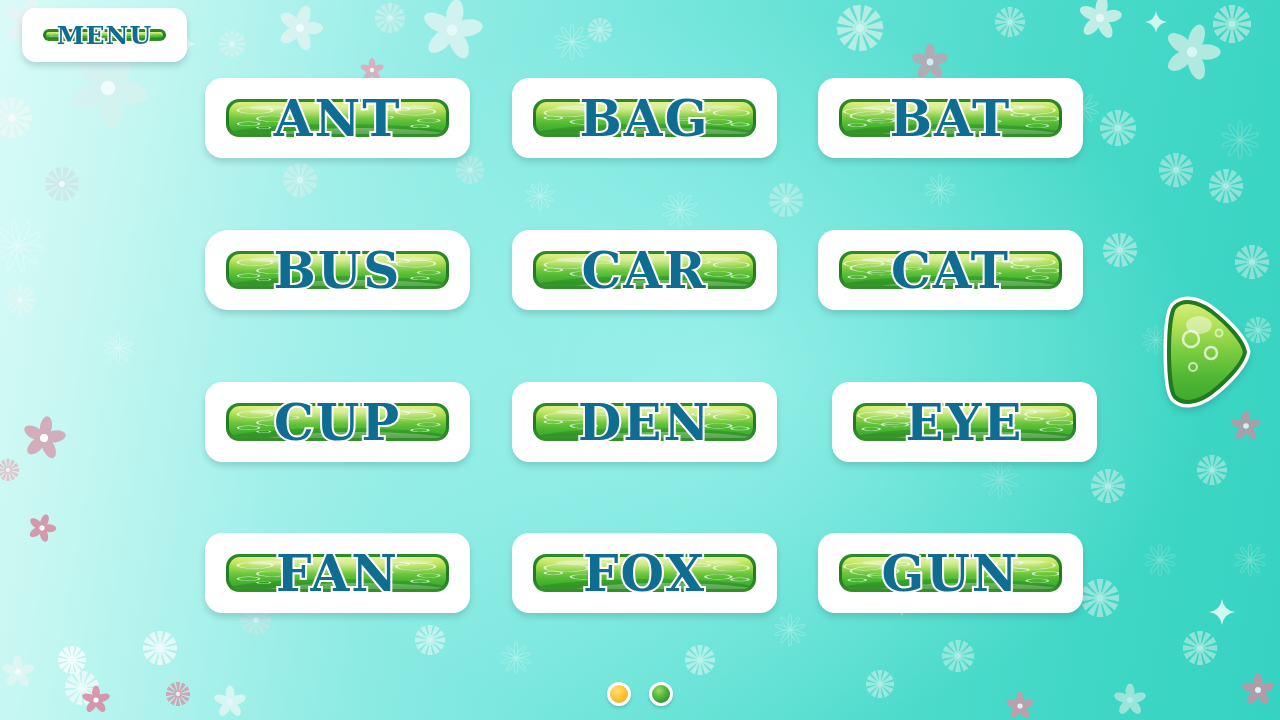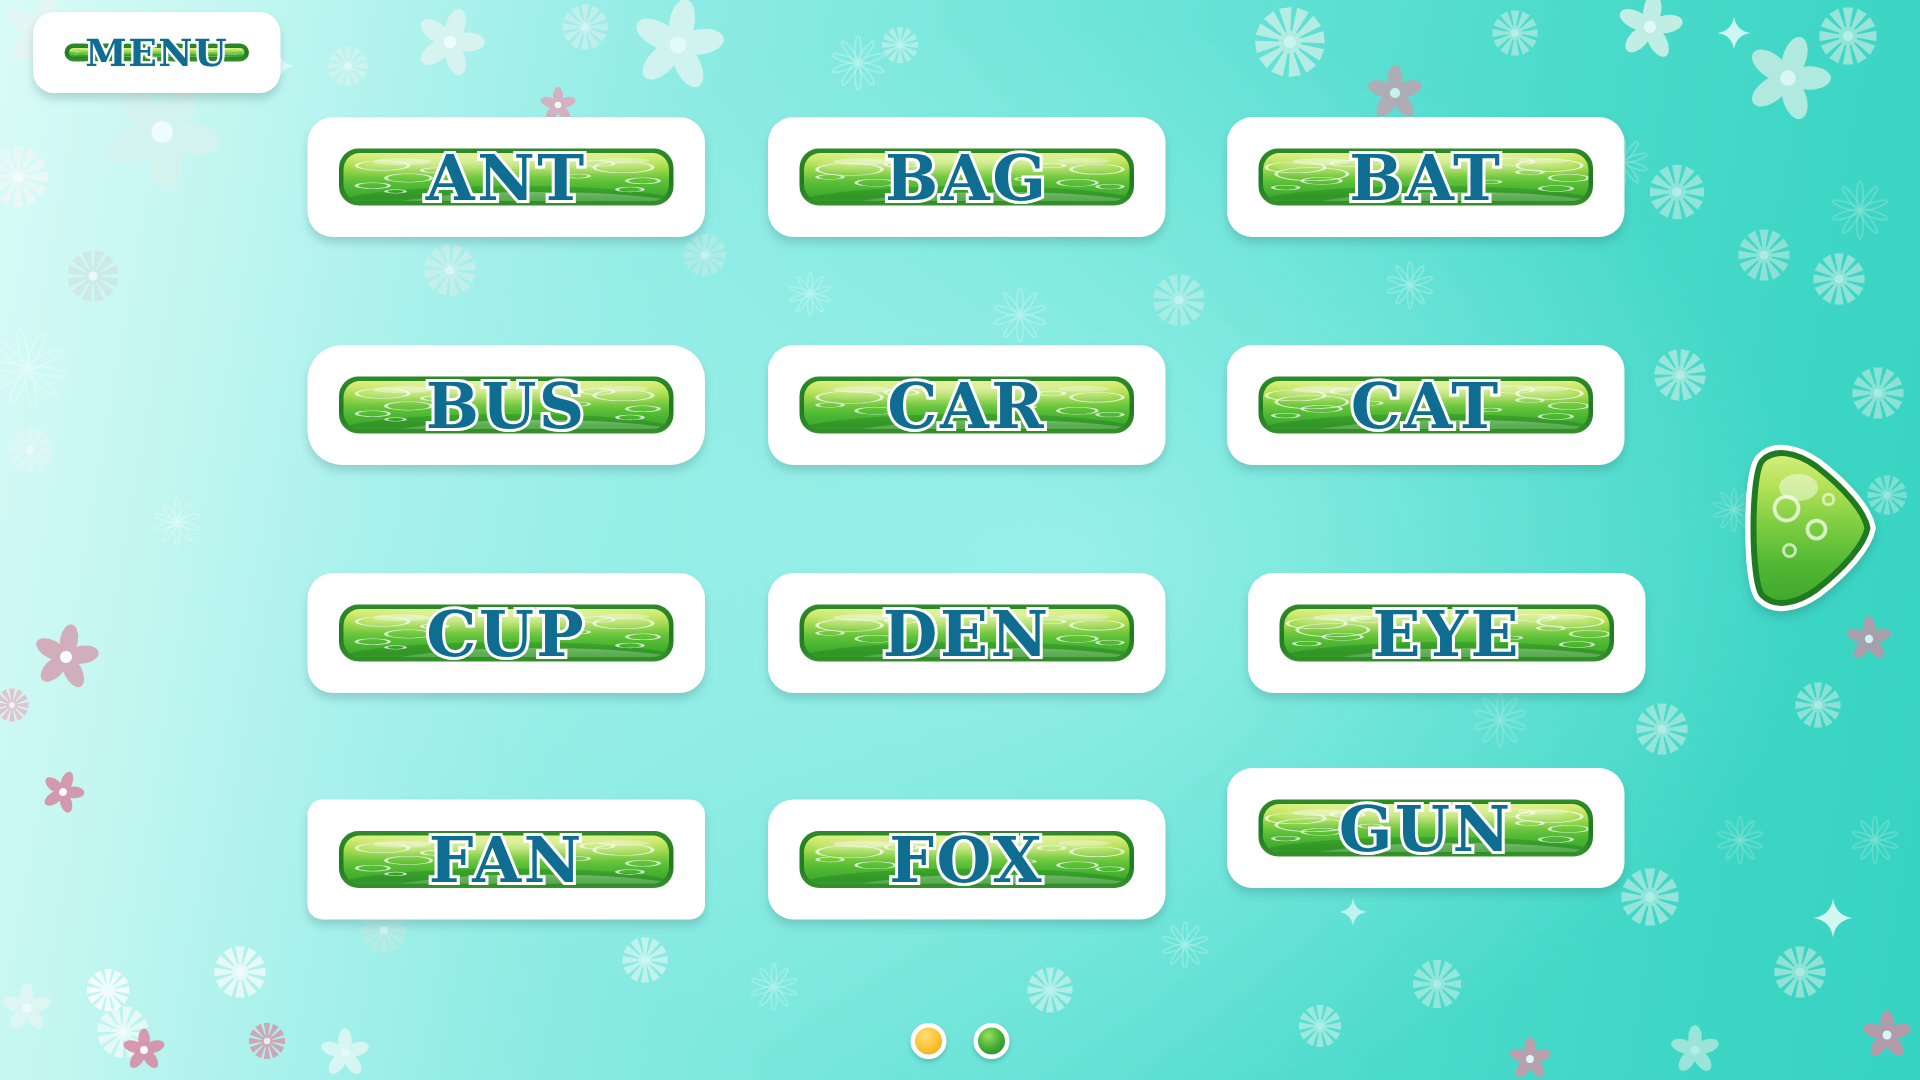--- a/index.html
+++ b/index.html
@@ -118,21 +118,21 @@
     font-weight: bold;
     color: #106d92;
     letter-spacing: 0.04em;
     -webkit-text-stroke: 4px #ffffff;
     paint-order: stroke fill;
     text-shadow: 0 2px 0 rgba(255,255,255,0.75);
   }
 
   
   .wordbtn { width: 265px; height: 80px; }
-  .wordbtn .label { font-size: 42px; }
+  .wordbtn .label { font-size: 50px; }
 
   
   #menu-button { width: 165px; height: 54px; border-radius: 14px; }
   #menu-button .rim { border-radius: 11px; }
   #menu-button .face { border-radius: 9px; }
   #menu-button .label { font-size: 25px; -webkit-text-stroke: 3px #ffffff; }
 
   
   #next-button {
     position: absolute;
@@ -1394,21 +1394,21 @@
                 <ellipse cx="77" cy="18" rx="6" ry="7.5" fill="none" stroke="#ffffff" stroke-width="1.1" opacity="0.72"></ellipse>
                 <ellipse cx="70" cy="60" rx="3" ry="3.75" fill="none" stroke="#ffffff" stroke-width="1.1" opacity="0.72"></ellipse>
                 <ellipse cx="18" cy="18" rx="9" ry="7" fill="#ffffff" opacity="0.38"></ellipse>
                 <ellipse cx="86" cy="16" rx="8" ry="6" fill="#ffffff" opacity="0.30"></ellipse>
               </svg>
             </div>
           </div>
         </div>
         <div class="label">EYE</div>
       </div>
-      <div class="gbtn wordbtn" style="left: 205px; top: 533px; border-radius: 10px;">
+      <div class="gbtn wordbtn" style="left: 205px; top: 533px;">
         <div class="rim">
           <div class="face">
             <div class="wave"></div>
             <div class="wave2"></div>
             <div class="bubbles">
               <svg viewBox="0 0 100 100" preserveAspectRatio="none">
                 <ellipse cx="12" cy="26" rx="8" ry="10" fill="none" stroke="#ffffff" stroke-width="1.1" opacity="0.72"></ellipse>
                 <ellipse cx="20" cy="52" rx="7" ry="8.75" fill="none" stroke="#ffffff" stroke-width="1.1" opacity="0.72"></ellipse>
                 <ellipse cx="9" cy="68" rx="5" ry="6.25" fill="none" stroke="#ffffff" stroke-width="1.1" opacity="0.72"></ellipse>
                 <ellipse cx="28" cy="36" rx="4" ry="5" fill="none" stroke="#ffffff" stroke-width="1.1" opacity="0.72"></ellipse>
@@ -1443,21 +1443,21 @@
                 <ellipse cx="94" cy="70" rx="4" ry="5" fill="none" stroke="#ffffff" stroke-width="1.1" opacity="0.72"></ellipse>
                 <ellipse cx="68" cy="54" rx="3" ry="3.75" fill="none" stroke="#ffffff" stroke-width="1.1" opacity="0.72"></ellipse>
                 <ellipse cx="18" cy="18" rx="9" ry="7" fill="#ffffff" opacity="0.38"></ellipse>
                 <ellipse cx="86" cy="16" rx="8" ry="6" fill="#ffffff" opacity="0.30"></ellipse>
               </svg>
             </div>
           </div>
         </div>
         <div class="label">FOX</div>
       </div>
-      <div class="gbtn wordbtn" style="left: 818px; top: 512px;">
+      <div class="gbtn wordbtn" style="left: 818px; top: 533px;">
         <div class="rim">
           <div class="face">
             <div class="wave"></div>
             <div class="wave2"></div>
             <div class="bubbles">
               <svg viewBox="0 0 100 100" preserveAspectRatio="none">
                 <ellipse cx="10" cy="30" rx="9" ry="11.25" fill="none" stroke="#ffffff" stroke-width="1.1" opacity="0.72"></ellipse>
                 <ellipse cx="18" cy="58" rx="6" ry="7.5" fill="none" stroke="#ffffff" stroke-width="1.1" opacity="0.72"></ellipse>
                 <ellipse cx="7" cy="72" rx="4" ry="5" fill="none" stroke="#ffffff" stroke-width="1.1" opacity="0.72"></ellipse>
                 <ellipse cx="26" cy="22" rx="5" ry="6.25" fill="none" stroke="#ffffff" stroke-width="1.1" opacity="0.72"></ellipse>

